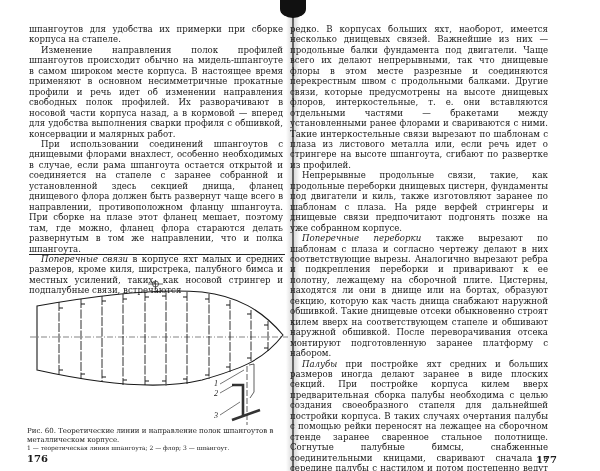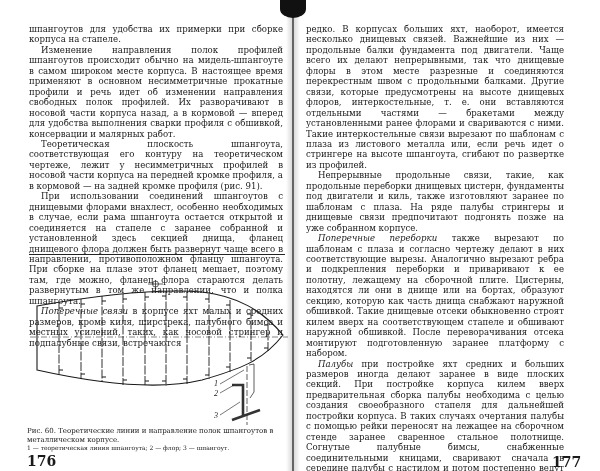--- a/index.html
+++ b/index.html
@@ -1,49 +1,48 @@
 <!DOCTYPE html>
 <html><head>
 <meta charset="utf-8">
 <style>
   html, body { margin:0; padding:0; }
   body { width:600px; height:471px; background:#fff; overflow:hidden; position:relative;
          font-family:"DejaVu Serif","Liberation Serif",serif; color:#1a1a1a; }
   .page { position:absolute; top:0; height:471px; }
   .left { left:0; width:292px; }
-  .right { left:300px; width:300px; }
+  .right { left:284px; width:300px; }
   .gutter { position:absolute; left:286px; top:0; width:14px; height:471px;
             background:linear-gradient(90deg,#fff 0%,#ddd 40%,#222 50%,#ddd 60%,#fff 100%); }
   .gutter-top { position:absolute; left:280px; top:0; width:26px; height:18px;
             background:#111; border-radius:0 0 50% 50%; }
   .text { font-size:8.6px; line-height:10.45px; text-align:justify; }
   .text p { margin:0; text-indent:12px; }
   .text p.noindent { text-indent:0; }
   .left .text { position:absolute; left:29px; top:24px; width:254px; }
   .right .text { position:absolute; left:6px; top:24px; width:258px; }
   .rule { position:absolute; left:29px; top:254px; width:256px; height:0; border-top:1px solid #222; }
   .figure { position:absolute; left:22px; top:280px; width:270px; height:145px; }
   .caption { position:absolute; left:27px; top:427px; width:260px; font-size:7px; line-height:8.5px; }
   .caption .legend { font-size:6px; }
-  .pagenum { position:absolute; font-size:14px; font-weight:bold; }
+  .pagenum { position:absolute; font-size:10px; font-weight:bold; }
   .left .pagenum { left:27px; top:453px; }
   .right .pagenum { left:252px; top:454px; }
   em { }
 </style>
 </head>
 <body>
 
 <div class="gutter"></div>
 <div class="gutter-top"></div>
 
 <div class="page left">
   <div class="text">
     <p class="noindent">шпангоутов для удобства их примерки при сборке корпуса на стапеле.</p>
     <p>Изменение направления полок профилей шпангоутов происходит обычно на мидель-шпангоуте в самом широком месте корпуса. В настоящее время применяют в основном несимметричные прокатные профили и речь идет об изменении направления свободных полок профилей. Их разворачивают в носовой части корпуса назад, а в кормовой — вперед для удобства выполнения сварки профиля с обшивкой, консервации и малярных работ.</p>
-    <p>Теоретическая плоскость шпангоута, соответствующая его контуру на теоретическом чертеже, лежит у несимметричных профилей в носовой части корпуса на передней кромке профиля, а в кормовой — на задней кромке профиля (рис. 91).</p>
     <p>При использовании соединений шпангоутов с днищевыми флорами внахлест, особенно необходимых в случае, если рама шпангоута остается открытой и соединяется на стапеле с заранее собранной и установленной здесь секцией днища, фланец днищевого флора должен быть развернут чаще всего в направлении, противоположном фланцу шпангоута. При сборке на плазе этот фланец мешает, поэтому там, где можно, фланец флора стараются делать развернутым в том же направлении, что и полка шпангоута.</p>
     <p><em>Поперечные связи</em><span> в корпусе яхт малых и средних размеров, кроме киля, ширстрека, палубного бимса и местных усилений, таких, как носовой стрингер и подпалубные связи, встречаются</span></p>
   </div>
   <div class="rule"></div>
 
   <svg class="figure" viewBox="0 0 270 145" xmlns="http://www.w3.org/2000/svg">
     <g fill="none" stroke="#1a1a1a" stroke-width="1.1">
 
       <path d="M15,26 C60,18 130,8 180,12 C215,16 240,30 261,55 C240,82 215,90 180,100 C130,112 60,100 15,90 Z"></path>
     </g>
@@ -95,19 +94,19 @@
   <div class="caption">
     <div><span>Рис. 60.</span> <span>Теоретические линии и направление полок шпангоутов в металлическом корпусе.</span></div>
     <div class="legend">1 — теоретическая линия шпангоута; 2 — флор; 3 — шпангоут.</div>
   </div>
   <div class="pagenum">176</div>
 </div>
 
 <div class="page right">
   <div class="text">
     <p class="noindent">редко. В корпусах больших яхт, наоборот, имеется несколько днищевых связей. Важнейшие из них — продольные балки фундамента под двигатели. Чаще всего их делают непрерывными, так что днищевые флоры в этом месте разрезные и соединяются перекрестным швом с продольными балками. Другие связи, которые предусмотрены на высоте днищевых флоров, интеркостельные, т. е. они вставляются отдельными частями — бракетами между установленными ранее флорами и свариваются с ними. Такие интеркостельные связи вырезают по шаблонам с плаза из листового металла или, если речь идет о стрингере на высоте шпангоута, сгибают по развертке из профилей.</p>
-    <p>Непрерывные продольные связи, такие, как продольные переборки днищевых цистерн, фундаменты под двигатели и киль, также изготовляют заранее по шаблонам с плаза. На ряде палубы стрингеры и днищевые связи предпочитают подгонять позже на уже собранном корпусе.</p>
+    <p>Непрерывные продольные связи, такие, как продольные переборки днищевых цистерн, фундаменты под двигатели и киль, также изготовляют заранее по шаблонам с плаза. На ряде верфей стрингеры и днищевые связи предпочитают подгонять позже на уже собранном корпусе.</p>
     <p><em>Поперечные переборки</em><span> также вырезают по шаблонам с плаза и согласно чертежу делают в них соответствующие вырезы. Аналогично вырезают ребра и подкрепления переборки и приваривают к ее полотну, лежащему на сборочной плите. Цистерны, находятся ли они в днище или на бортах, образуют секцию, которую как часть днища снабжают наружной обшивкой. Такие днищевые отсеки обыкновенно строят килем вверх на соответствующем стапеле и обшивают наружной обшивкой. После переворачивания отсека монтируют подготовленную заранее платформу с набором.</span></p>
     <p><em>Палубы</em><span> при постройке яхт средних и больших размеров иногда делают заранее в виде плоских секций. При постройке корпуса килем вверх предварительная сборка палубы необходима с целью создания своеобразного стапеля для дальнейшей постройки корпуса. В таких случаях очертания палубы с помощью рейки переносят на лежащее на сборочном стенде заранее сваренное стальное полотнище. Согнутые палубные бимсы, снабженные соединительными кницами, сваривают сначала в середине палубы с настилом и потом постепенно ведут сварку по направлению к кромкам. Затем, приварив специальные ребра жесткости, чтобы не деформировать палубу при транспортировке, ее доставляют на стапель-постель для сборки корпуса. Палубы делят на секции таких размеров, чтобы их можно было удобно транспортировать имеющимися кранами и вспомогательными средствами.</span></p>
 
   </div>
   <div class="pagenum">177</div>
 </div>
 
 </body></html>

